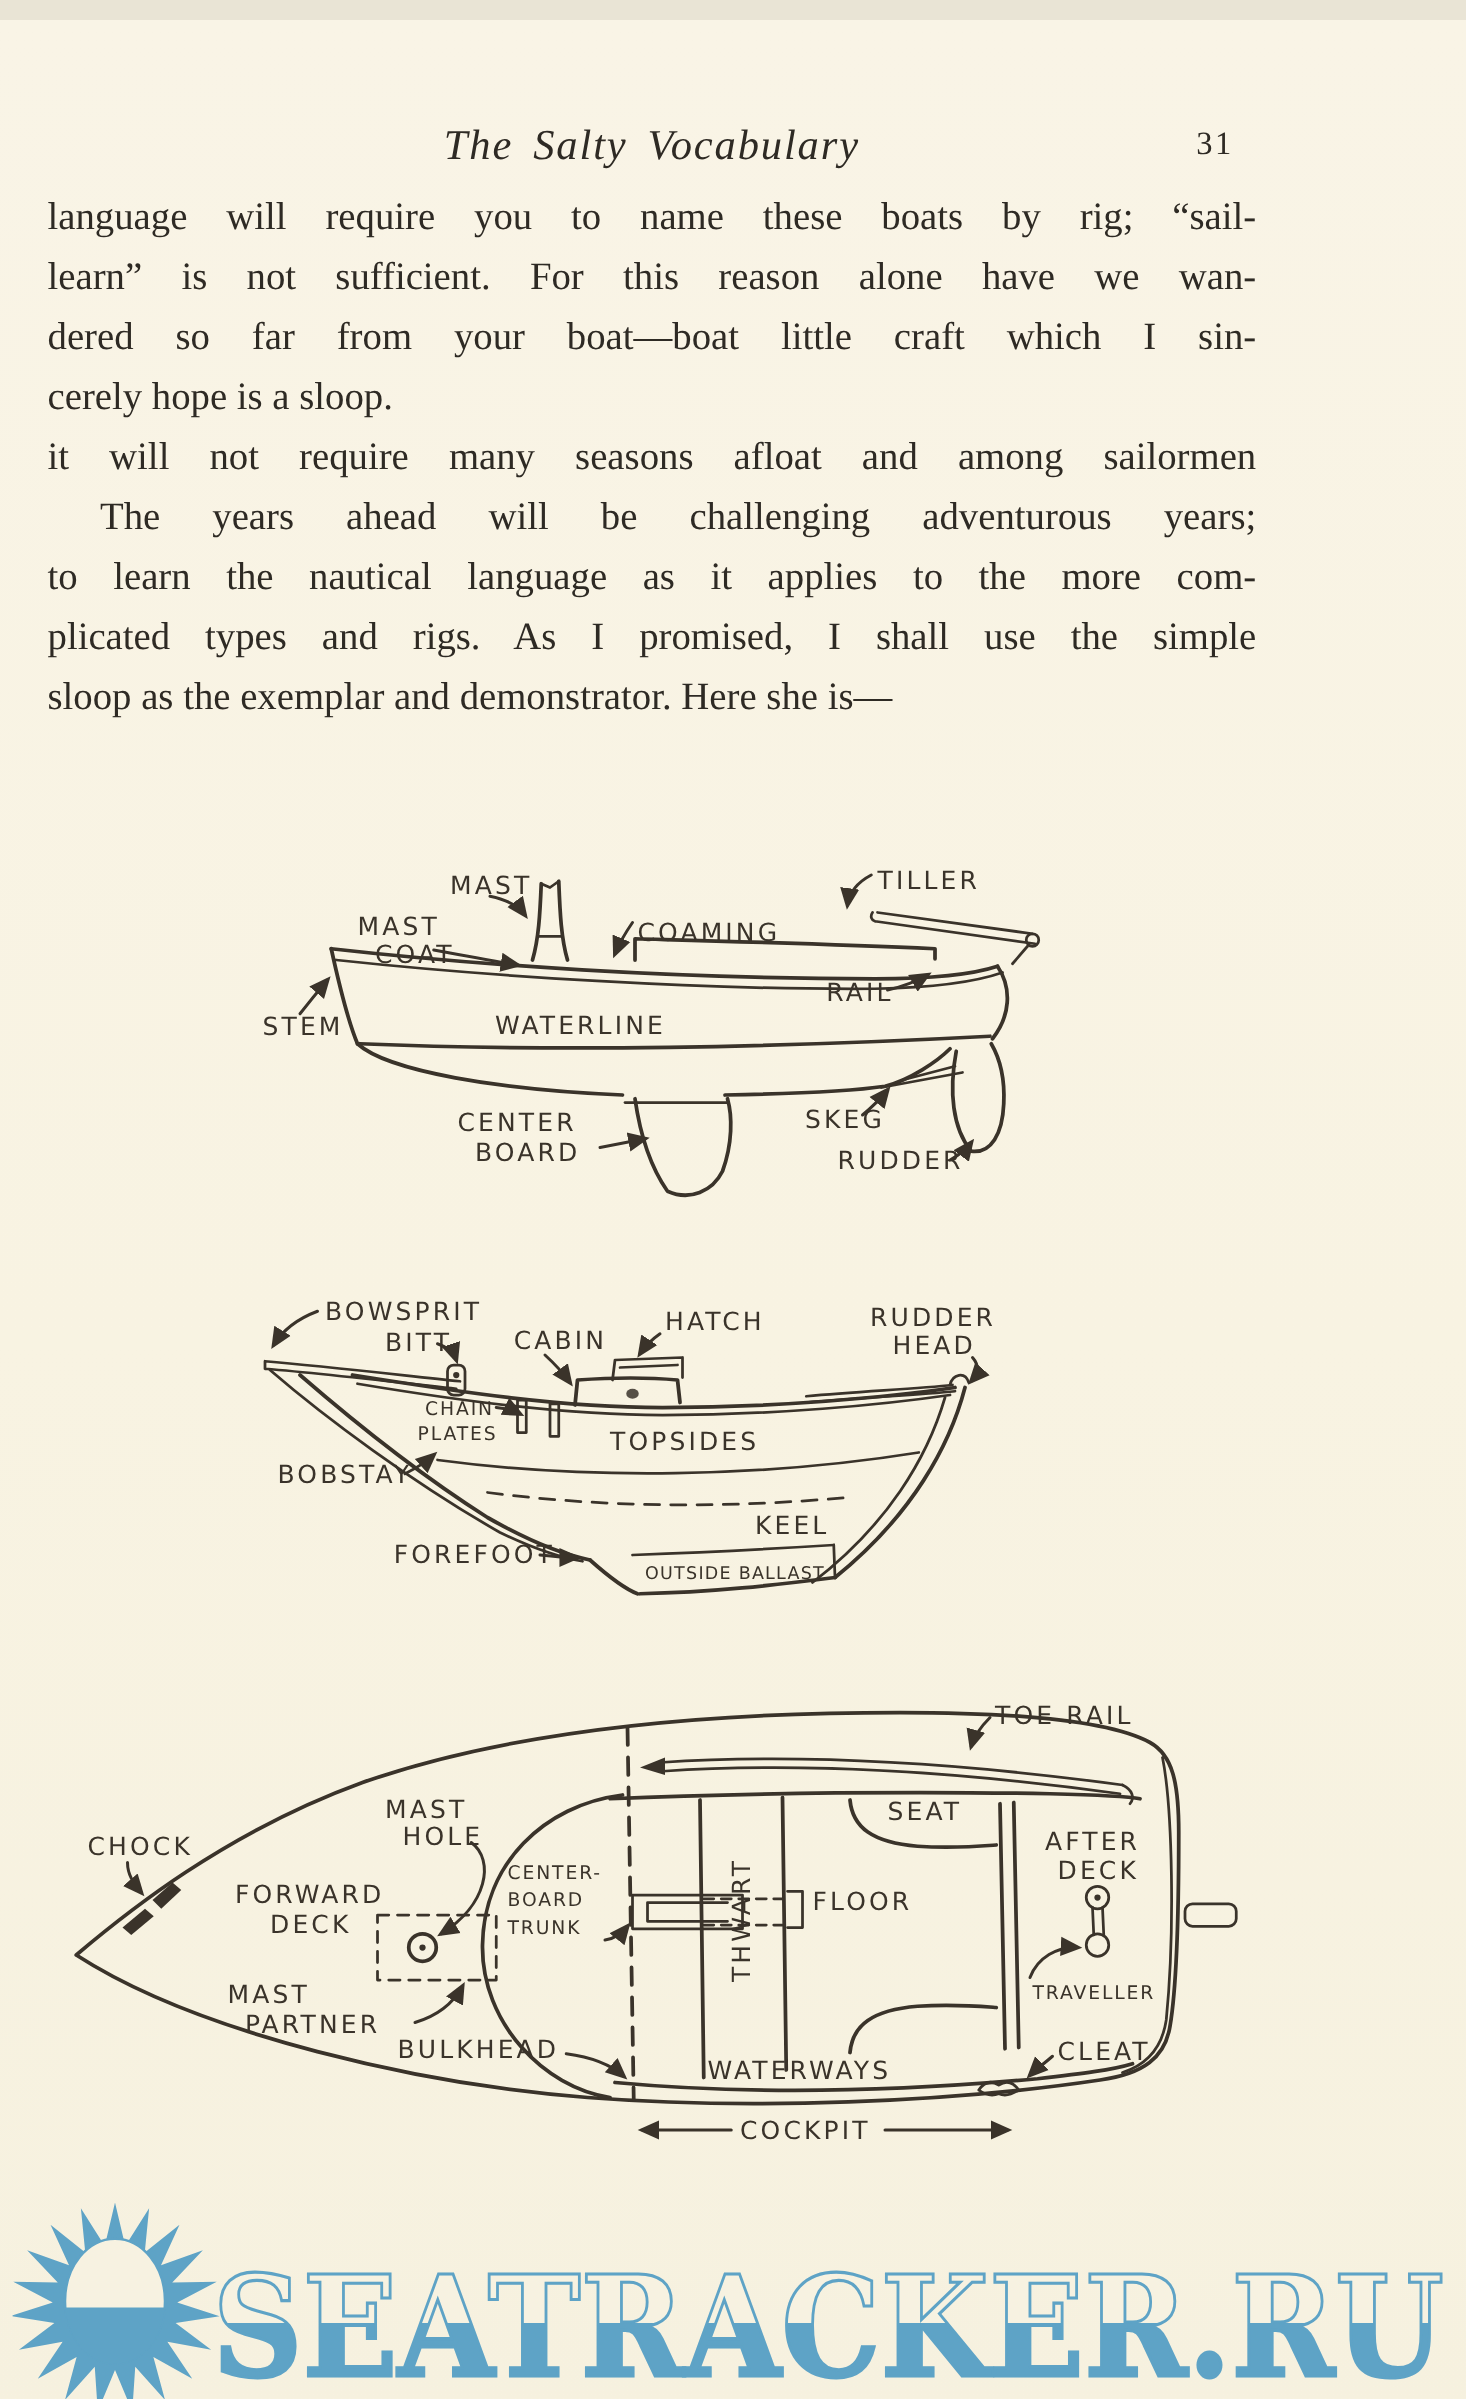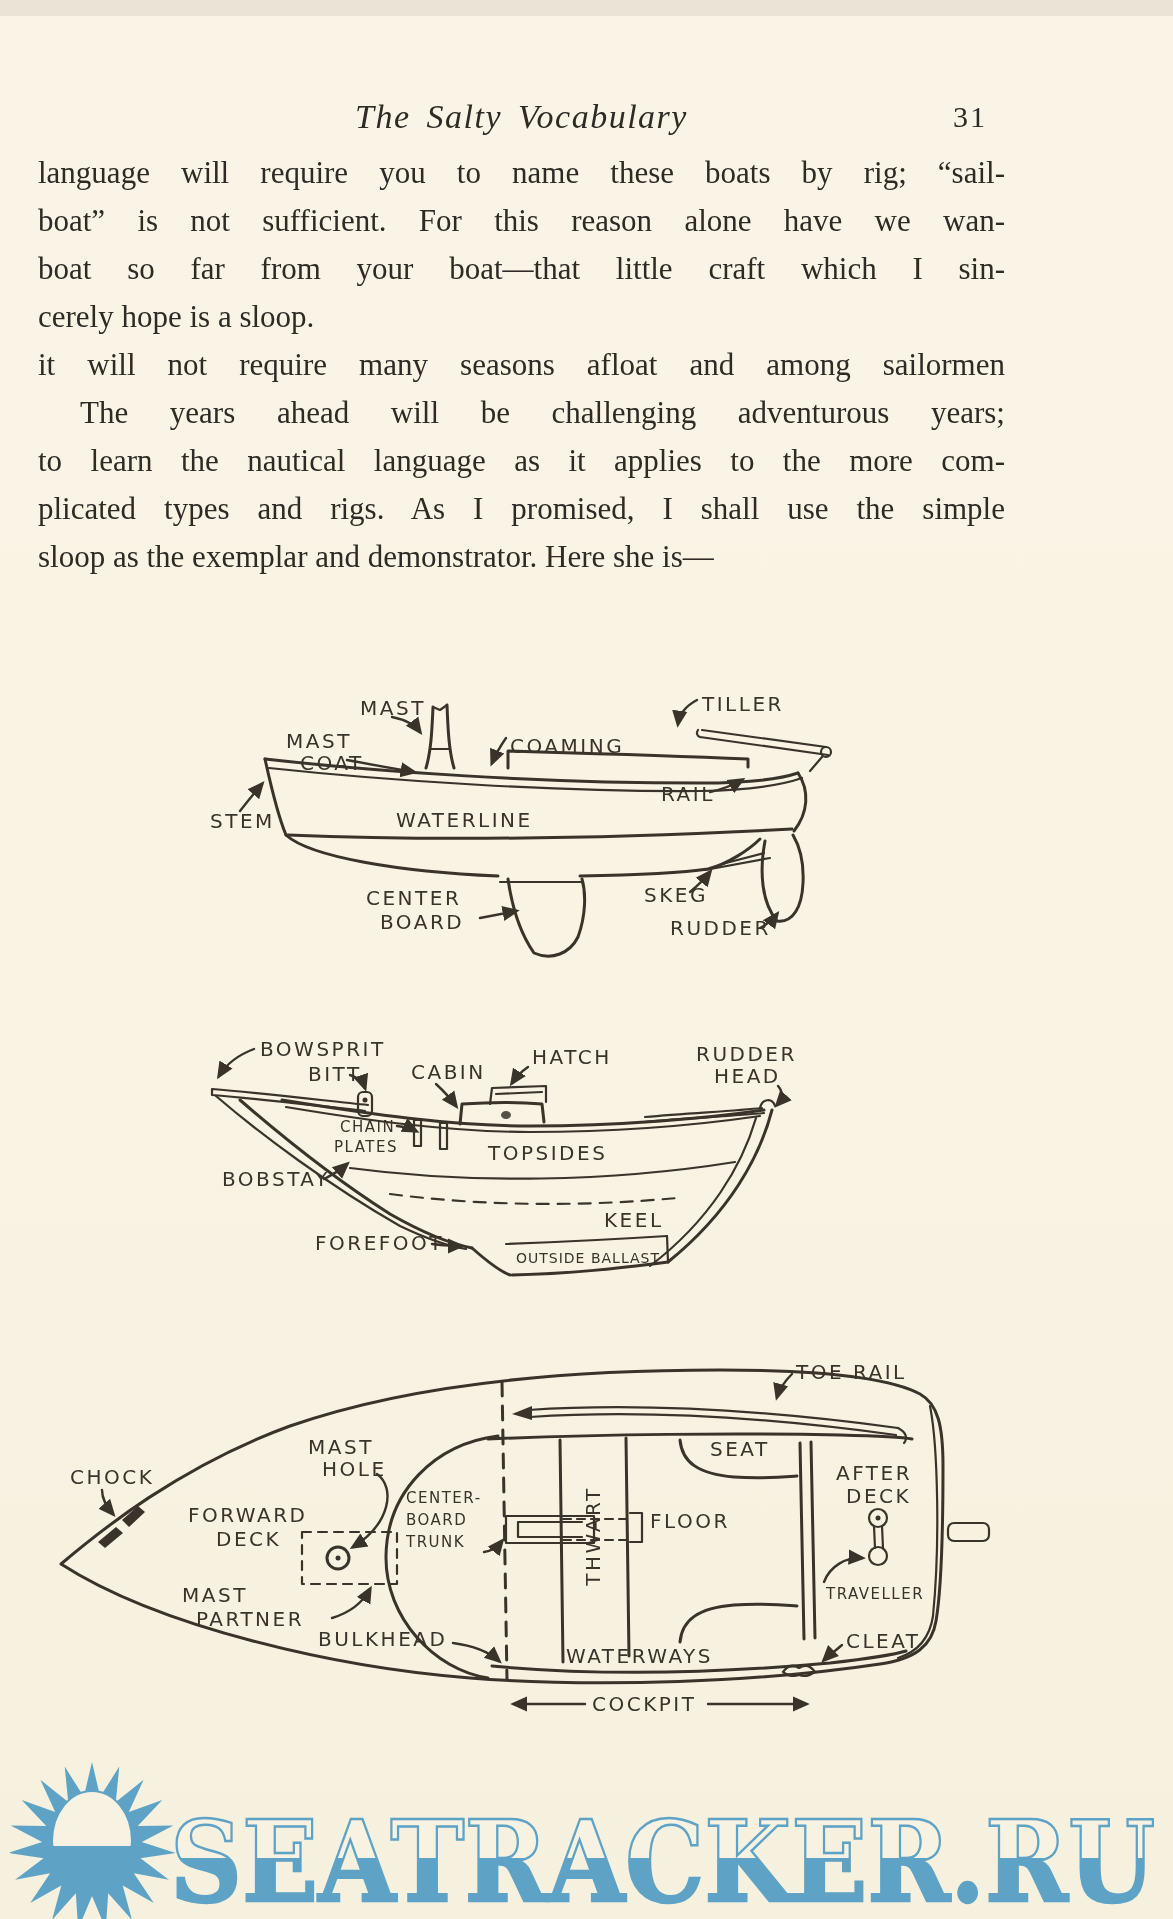--- a/index.html
+++ b/index.html
@@ -10,21 +10,21 @@
     background:linear-gradient(180deg,#f9f4e6 0%,#f8f3e2 55%,#f6f1df 100%);
     overflow:hidden;
     font-family:"Liberation Serif", serif;
     color:#2e2a24;
   }
   .header{position:absolute;left:38px;top:82px;width:967px;height:46px;}
   .title{
     text-align:center;font-style:italic;font-size:34px;letter-spacing:1.5px;
     word-spacing:6px;color:#2e2a24;
   }
-  .pagenum{position:absolute;right:18px;top:2px;font-size:30px;letter-spacing:2px;}
+  .pagenum{position:absolute;right:18px;top:2px;font-size:26px;letter-spacing:2px;}
   .bodytext{position:absolute;left:38px;top:133px;width:967px;font-size:31px;line-height:48px;}
   .pline{text-align:justify;text-align-last:justify;white-space:normal;font-family:Liberation Serif, serif;}
   .pline-last{text-align:left;}
   .indent{text-indent:42px;}
   .diag{position:absolute;}
   .ink{stroke:#3a332a;fill:none;stroke-width:3;stroke-linecap:round;stroke-linejoin:round;}
   .ink2{stroke:#3a332a;fill:none;stroke-width:2.2;stroke-linecap:round;stroke-linejoin:round;}
   .arrow{stroke:#3a332a;fill:none;stroke-width:2.4;stroke-linecap:round;}
   .fillink{fill:#3a332a;stroke:none;}
   .lbl{font-family:"DejaVu Sans",sans-serif;font-size:20px;letter-spacing:2.5px;fill:#3a332a;}
@@ -38,22 +38,22 @@
 <div class="page">
 
   <div class="header">
     <div class="title">The Salty Vocabulary</div>
     <div class="pagenum">31</div>
   </div>
 
   <div class="bodytext">
     <div>
       <div class="pline">language will require you to name these boats by rig; “sail-</div>
-      <div class="pline">boat” is not sufficient. For this reason alone have we wan-</div>
-      <div class="pline">boat so far from your boat—that little craft which I sin-</div>
+      <div class="pline">learn” is not sufficient. For this reason alone have we wan-</div>
+      <div class="pline">dered so far from your boat—boat little craft which I sin-</div>
       <div class="pline-last">cerely hope is a sloop.</div>
     </div>
     <div>
       <div class="pline">it will not require many seasons afloat and among sailormen</div>
       <div class="pline indent">The years ahead will be challenging adventurous years;</div>
       <div class="pline">to learn the nautical language as it applies to the more com-</div>
       <div class="pline">plicated types and rigs. As I promised, I shall use the simple</div>
       <div class="pline-last">sloop as the exemplar and demonstrator. Here she is—</div>
     </div>
   </div>

